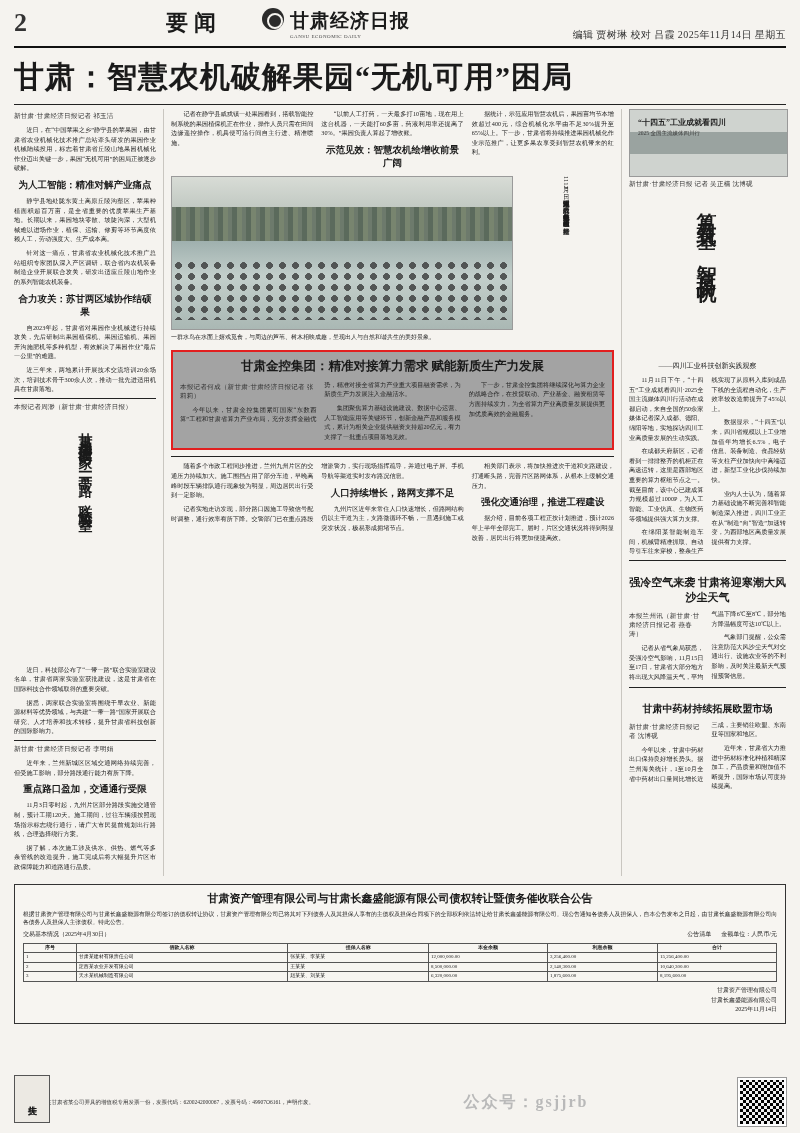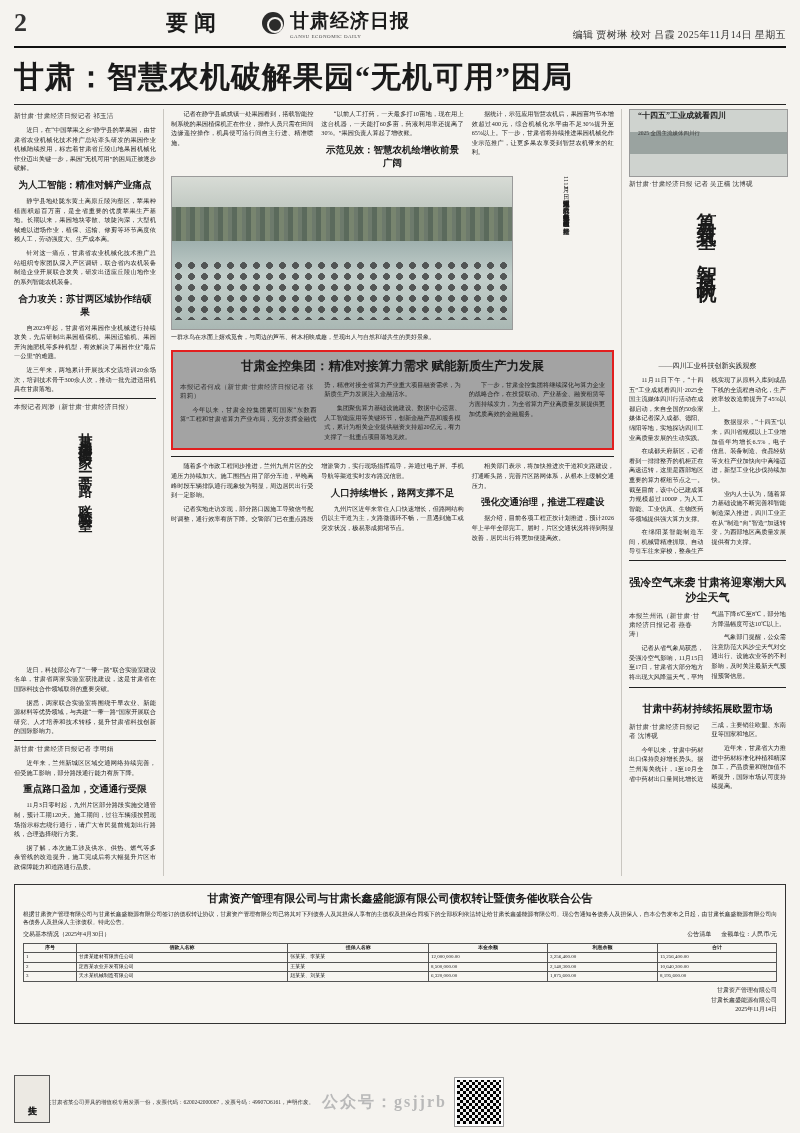--- a/index.html
+++ b/index.html
@@ -17,21 +17,21 @@
     box-sizing:border-box;
     padding:0 14px;
   }
   
   .masthead{
     position:relative;height:46px;display:flex;align-items:center;
     border-bottom:2px solid #111;
   }
   .pagenum{font-size:26px;font-weight:bold;color:#333;width:40px;text-align:left;font-family:"Liberation Serif",serif;}
   .sec-title{font-size:22px;font-weight:bold;letter-spacing:6px;margin-left:112px;}
-  .brandwrap{display:flex;align-items:center;margin-left:40px;gap:6px;}
+  .brandwrap{display:flex;align-items:flex-start;margin-left:40px;gap:6px;}
   .brand-logo{
     width:22px;height:22px;border-radius:50%;background:#2b2b2b;
     position:relative;flex:none;
   }
   .brand-logo:after{
     content:"";position:absolute;left:5px;top:5px;width:12px;height:12px;
     border-radius:50%;border:2px solid #f5f3ef;
   }
   .brand-name{font-size:19px;font-weight:bold;letter-spacing:1px;}
   .brand-sub{font-size:5px;letter-spacing:.5px;color:#444;}
@@ -93,41 +93,41 @@
   
   .head2{
     font-size:21px;font-weight:bold;text-align:center;margin:8px 0 5px;letter-spacing:1px;
   }
   .rulebar{border-top:1px solid #222;margin:4px 0;}
   
   .r-figure{
     width:100%;height:66px;background:#cfd3cf;border:1px solid #999;position:relative;overflow:hidden;margin-bottom:3px;
   }
   .r-figure .band{position:absolute;left:0;right:0;height:33%;background:#9aa3a0;top:33%;}
-  .r-figure .t1{position:absolute;top:0;left:8px;font-size:8px;font-weight:bold;color:#222;}
+  .r-figure .t1{position:absolute;top:7px;left:8px;font-size:8px;font-weight:bold;color:#222;}
   .r-figure .t2{position:absolute;top:20px;left:8px;font-size:5.5px;color:#333;}
   .bigv{
     writing-mode:vertical-rl;text-orientation:upright;font-size:20px;font-weight:bold;
     letter-spacing:6px;height:160px;margin:4px auto;
   }
   .sec-head{font-size:11px;font-weight:bold;text-align:center;margin:14px 0 4px;}
   .sec-head.sm{font-size:10px;}
   
   .notice{
     border:1px solid #333;margin-top:8px;padding:6px 8px 8px;background:#f7f5f1;
   }
   .notice-title{font-size:11px;font-weight:bold;text-align:center;margin-bottom:4px;}
   .notice-body{font-size:5.8px;line-height:1.5;text-align:justify;}
   table.nt{width:100%;border-collapse:collapse;margin-top:4px;font-size:5px;}
   table.nt td,table.nt th{border:1px solid #555;padding:1px 2px;line-height:1.3;}
   .sig{font-size:6px;text-align:right;margin-top:4px;line-height:1.6;}
   
   .footer{
     position:absolute;left:14px;right:14px;bottom:2px;height:58px;
-    display:flex;align-items:center;justify-content:flex-start;gap:8px;
+    display:flex;align-items:center;justify-content:space-between;gap:8px;
   }
   .qr{
     width:44px;height:44px;background:
       repeating-linear-gradient(0deg,#111 0 3px,#fff 3px 6px),
       repeating-linear-gradient(90deg,#111 0 3px,#fff 3px 6px);
     background-blend-mode:difference;border:2px solid #fff;outline:1px solid #999;
   }
   .wm{font-size:16px;color:#b9b9b9;font-weight:bold;letter-spacing:2px;}
   .corner-tag{
     position:absolute;left:0;bottom:8px;width:34px;height:46px;border:1px solid #555;

